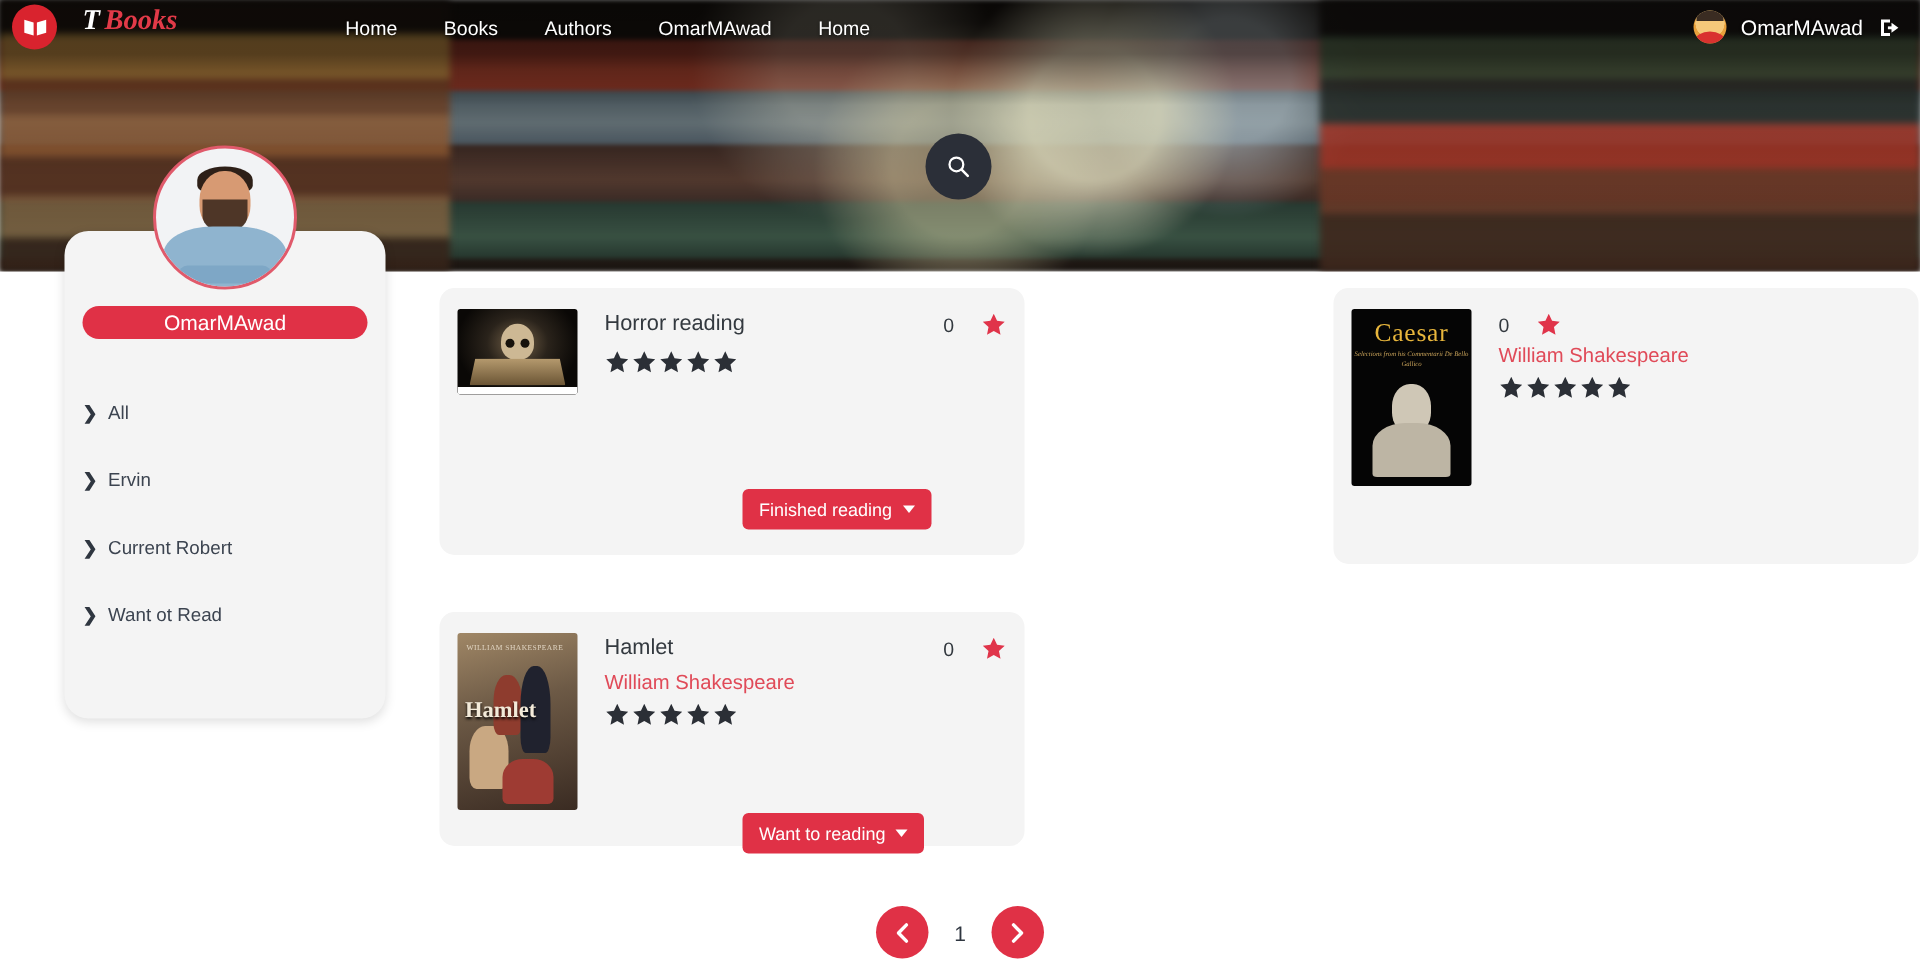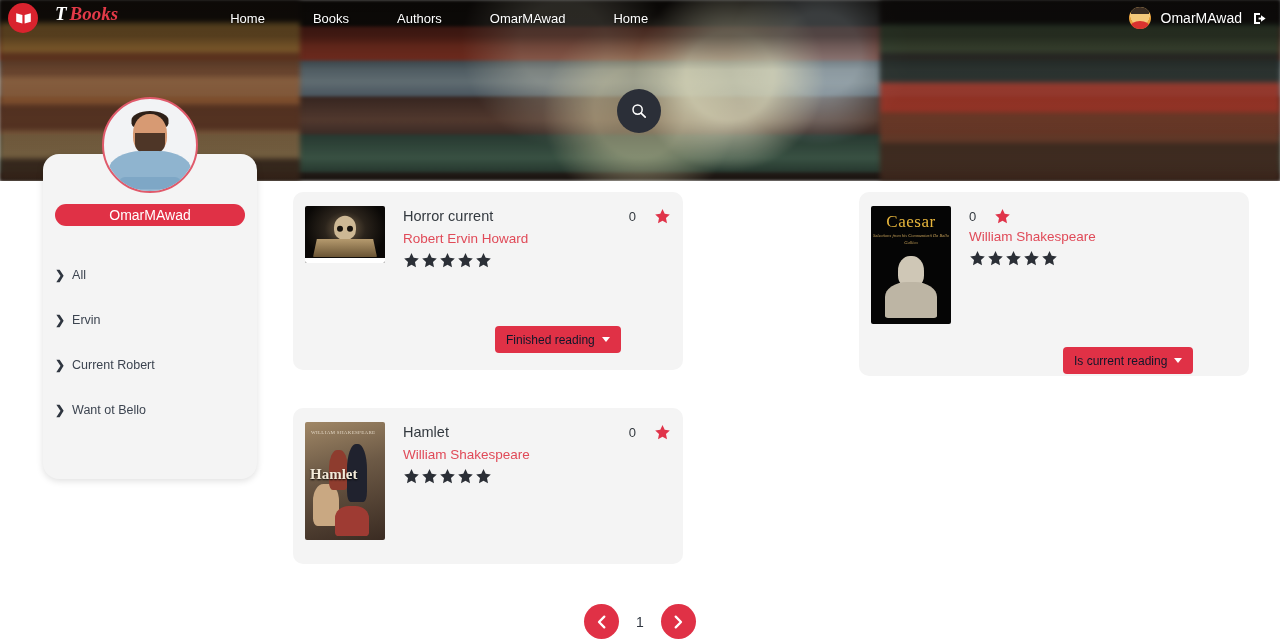--- a/index.html
+++ b/index.html
@@ -100,21 +100,21 @@
     font-weight: bold;
     font-size: 19px;
     white-space: nowrap;
   }
   .brand-t { color: #ffffff; margin-right: 3px; }
   .brand-books { color: #e23a48; }
 
   .nav-links {
     display: flex;
     align-items: center;
-    gap: 48px;
+    gap: 31px;
     margin-left: 112px;
   }
   .nav-link {
     color: #ffffff;
     font-size: 13px;
     text-decoration: none;
     white-space: nowrap;
     text-shadow: 0 1px 2px rgba(0,0,0,.6);
   }
   .nav-right {
@@ -265,21 +265,21 @@
   
   .card {
     position: absolute;
     background: #f4f4f4;
     border-radius: 10px;
     display: flex;
     padding: 14px 12px;
   }
   #card-0 { left: 293px; top: 192px; width: 390px; height: 178px; }
   #card-1 { left: 293px; top: 408px; width: 390px; height: 156px; }
-  #card-2 { left: 859px; top: 192px; width: 390px; height: 184px; }
+  #card-2 { left: 889px; top: 192px; width: 390px; height: 184px; }
 
   .thumb {
     flex: none;
     border-radius: 2px;
     overflow: hidden;
     position: relative;
     background: #111;
   }
   .thumb-wide { width: 80px; height: 57px; }
   .thumb-tall { width: 80px; height: 118px; }
@@ -416,21 +416,21 @@
   .book-author {
     color: #e04a58;
     font-size: 13.5px;
     margin-top: 4px;
     cursor: pointer;
   }
   .rating { margin-top: 6px; display: flex; gap: 1px; cursor: pointer; }
   .dropdown-btn {
     position: absolute;
     background: #e03146;
-    color: #0f172a;
+    color: #ffffff;
     border: none;
     border-radius: 4px;
     font-size: 12px;
     height: 27px;
     padding: 0 11px;
     display: flex;
     align-items: center;
     gap: 7px;
     cursor: pointer;
     font-family: "Liberation Sans", sans-serif;
@@ -533,47 +533,46 @@
     <div class="side-item">
       <span class="side-chevron">❯</span>
       <span class="side-label">Ervin</span>
     </div>
     <div class="side-item">
       <span class="side-chevron">❯</span>
       <span class="side-label">Current Robert</span>
     </div>
     <div class="side-item">
       <span class="side-chevron">❯</span>
-      <span class="side-label">Want ot Bello</span>
+      <span class="side-label">Want ot Read</span>
     </div>
   </div>
 </div>
 
 <div class="card" id="card-0">
   <div class="thumb thumb-wide cover-skull">
     <span class="sk-skull">
       <span class="sk-eye l"></span>
         <span class="sk-eye r"></span>
     </span>
     <span class="sk-book"></span>
     <span class="sk-cap"></span>
   </div>
   <div class="card-body">
     <div class="card-top-row">
-      <div class="book-title">Horror current</div>
+      <div class="book-title">Horror reading</div>
       <div class="fav-wrap">
         <span class="fav-count">0</span>
         <span class="fav-star">
           <svg width="17" height="17" viewBox="0 0 20 20">
               <path d="M10 1.3l2.6 5.6 6 .7-4.5 4.2 1.2 6.1L10 14.9 4.7 17.9l1.2-6.1L1.4 7.6l6-.7z" fill="#e0344a"></path>
             </svg>
         </span>
       </div>
     </div>
-    <div class="book-author">Robert Ervin Howard</div>
     <div class="rating">
       <svg width="17" height="17" viewBox="0 0 20 20">
           <path d="M10 1.3l2.6 5.6 6 .7-4.5 4.2 1.2 6.1L10 14.9 4.7 17.9l1.2-6.1L1.4 7.6l6-.7z" fill="#2b2f36"></path>
         </svg>
       <svg width="17" height="17" viewBox="0 0 20 20">
           <path d="M10 1.3l2.6 5.6 6 .7-4.5 4.2 1.2 6.1L10 14.9 4.7 17.9l1.2-6.1L1.4 7.6l6-.7z" fill="#2b2f36"></path>
         </svg>
       <svg width="17" height="17" viewBox="0 0 20 20">
           <path d="M10 1.3l2.6 5.6 6 .7-4.5 4.2 1.2 6.1L10 14.9 4.7 17.9l1.2-6.1L1.4 7.6l6-.7z" fill="#2b2f36"></path>
         </svg>
@@ -623,20 +622,24 @@
       <svg width="17" height="17" viewBox="0 0 20 20">
           <path d="M10 1.3l2.6 5.6 6 .7-4.5 4.2 1.2 6.1L10 14.9 4.7 17.9l1.2-6.1L1.4 7.6l6-.7z" fill="#2b2f36"></path>
         </svg>
       <svg width="17" height="17" viewBox="0 0 20 20">
           <path d="M10 1.3l2.6 5.6 6 .7-4.5 4.2 1.2 6.1L10 14.9 4.7 17.9l1.2-6.1L1.4 7.6l6-.7z" fill="#2b2f36"></path>
         </svg>
       <svg width="17" height="17" viewBox="0 0 20 20">
           <path d="M10 1.3l2.6 5.6 6 .7-4.5 4.2 1.2 6.1L10 14.9 4.7 17.9l1.2-6.1L1.4 7.6l6-.7z" fill="#2b2f36"></path>
         </svg>
     </div>
+    <button class="dropdown-btn" id="btn-1">
+      <span>Want to reading</span>
+      <span class="caret"></span>
+    </button>
   </div>
 </div>
 
 <div class="card" id="card-2">
   <div class="thumb thumb-tall cover-caesar">
     <span class="cz-title">Caesar</span>
     <span class="cz-sub">Selections from his Commentarii De Bello Gallico</span>
     <span class="cz-bust-head"></span>
     <span class="cz-bust-body"></span>
   </div>
@@ -662,24 +665,20 @@
       <svg width="17" height="17" viewBox="0 0 20 20">
           <path d="M10 1.3l2.6 5.6 6 .7-4.5 4.2 1.2 6.1L10 14.9 4.7 17.9l1.2-6.1L1.4 7.6l6-.7z" fill="#2b2f36"></path>
         </svg>
       <svg width="17" height="17" viewBox="0 0 20 20">
           <path d="M10 1.3l2.6 5.6 6 .7-4.5 4.2 1.2 6.1L10 14.9 4.7 17.9l1.2-6.1L1.4 7.6l6-.7z" fill="#2b2f36"></path>
         </svg>
       <svg width="17" height="17" viewBox="0 0 20 20">
           <path d="M10 1.3l2.6 5.6 6 .7-4.5 4.2 1.2 6.1L10 14.9 4.7 17.9l1.2-6.1L1.4 7.6l6-.7z" fill="#2b2f36"></path>
         </svg>
     </div>
-    <button class="dropdown-btn" id="btn-2">
-      <span>Is current reading</span>
-      <span class="caret"></span>
-    </button>
   </div>
 </div>
 
 <div class="pagination">
   <button class="page-arrow">
     <svg width="16" height="16" viewBox="0 0 16 16">
       <path d="M10.3 2.6 L5 8 L10.3 13.4" fill="none" stroke="#ffffff" stroke-width="2.3" stroke-linecap="round" stroke-linejoin="round"></path>
     </svg>
   </button>
   <span class="page-num">1</span>

